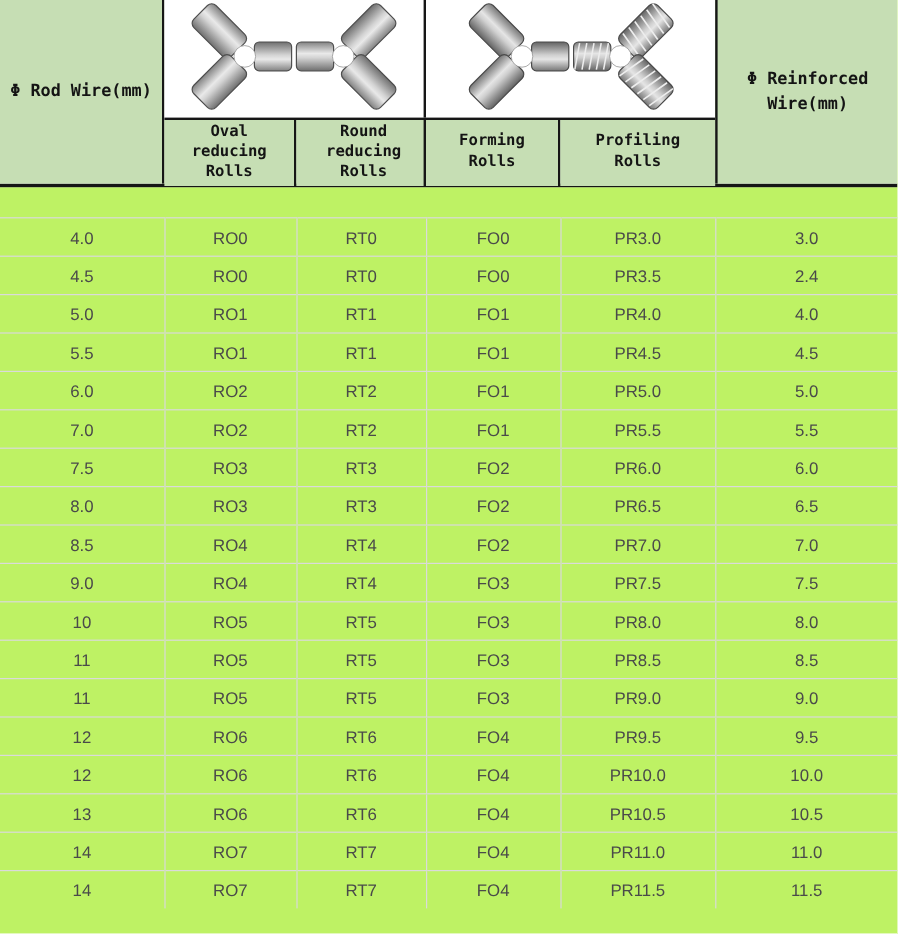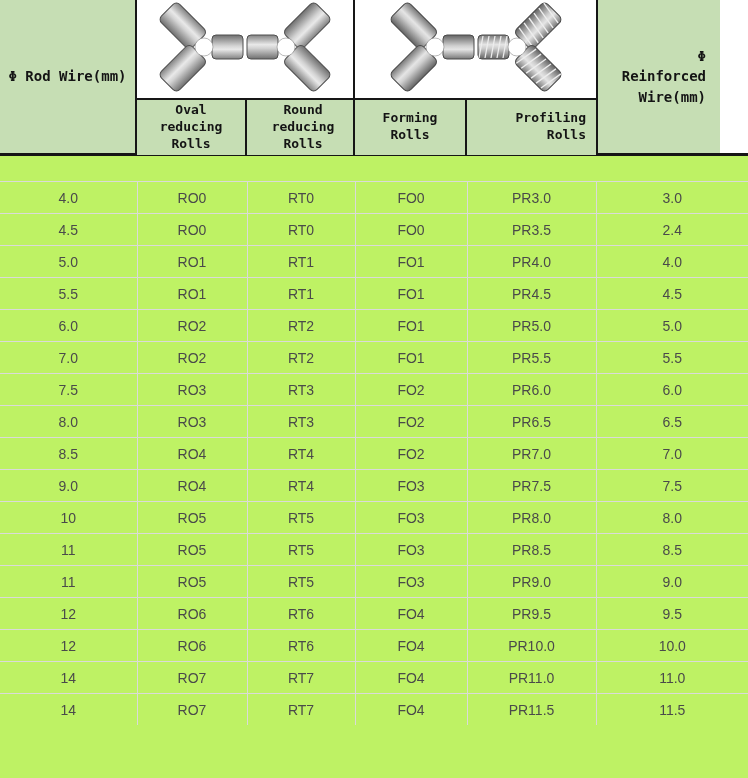--- a/index.html
+++ b/index.html
@@ -23,21 +23,21 @@
     box-sizing:border-box;
     display:flex;align-items:center;justify-content:center;
     text-align:center;
     font-family:"DejaVu Sans Mono", monospace;
     font-weight:bold;
     color:#141414;
     font-size:14px;
     line-height:1.45;
   }
   .h-left{width:137px;border-right:2px solid var(--line-dark,#161616);}
-  .h-right{width:124px;border-left:2px solid var(--line-dark,#161616);padding:4px 14px;text-align:right;}
+  .h-right{width:152px;border-left:2px solid var(--line-dark,#161616);padding:4px 14px;}
   .h-mid{width:459px;display:flex;flex-direction:column;box-sizing:border-box;}
   .img-row{
     height:100px;box-sizing:border-box;
     border-bottom:2px solid var(--line-dark,#161616);
     display:flex;background:#ffffff;
   }
   .img-cell{
     box-sizing:border-box;height:98px;
     display:flex;align-items:center;justify-content:center;
   }
@@ -48,21 +48,21 @@
     box-sizing:border-box;
     background:var(--green,#c6deb4);
     display:flex;align-items:center;justify-content:center;
     text-align:center;
     font-family:"DejaVu Sans Mono", monospace;
     font-weight:bold;color:#141414;
     font-size:13px;line-height:1.3;
     padding:2px 10px;
   }
   .label-cell.b{border-right:2px solid var(--line-dark,#161616);}
-  .lc1{width:110px;} .lc2{width:108px;padding-left:16px;} .lc3{width:112px;} .lc4{width:129px;text-align:right;}
+  .lc1{width:110px;} .lc2{width:108px;padding-left:16px;} .lc3{width:112px;} .lc4{width:129px;}
   
   table.spec{
     width:748px;
     margin-top:25px;
     border-collapse:collapse;
     table-layout:fixed;
   }
   table.spec td{
     height:31px;
     text-align:center;vertical-align:middle;
@@ -312,20 +312,28 @@
         </tr>
         <tr>
           <td>12</td>
           <td>RO6</td>
           <td>RT6</td>
           <td>FO4</td>
           <td>PR10.0</td>
           <td>10.0</td>
         </tr>
         <tr>
+          <td>13</td>
+          <td>RO6</td>
+          <td>RT6</td>
+          <td>FO4</td>
+          <td>PR10.5</td>
+          <td>10.5</td>
+        </tr>
+        <tr>
           <td>14</td>
           <td>RO7</td>
           <td>RT7</td>
           <td>FO4</td>
           <td>PR11.0</td>
           <td>11.0</td>
         </tr>
         <tr>
           <td>14</td>
           <td>RO7</td>

